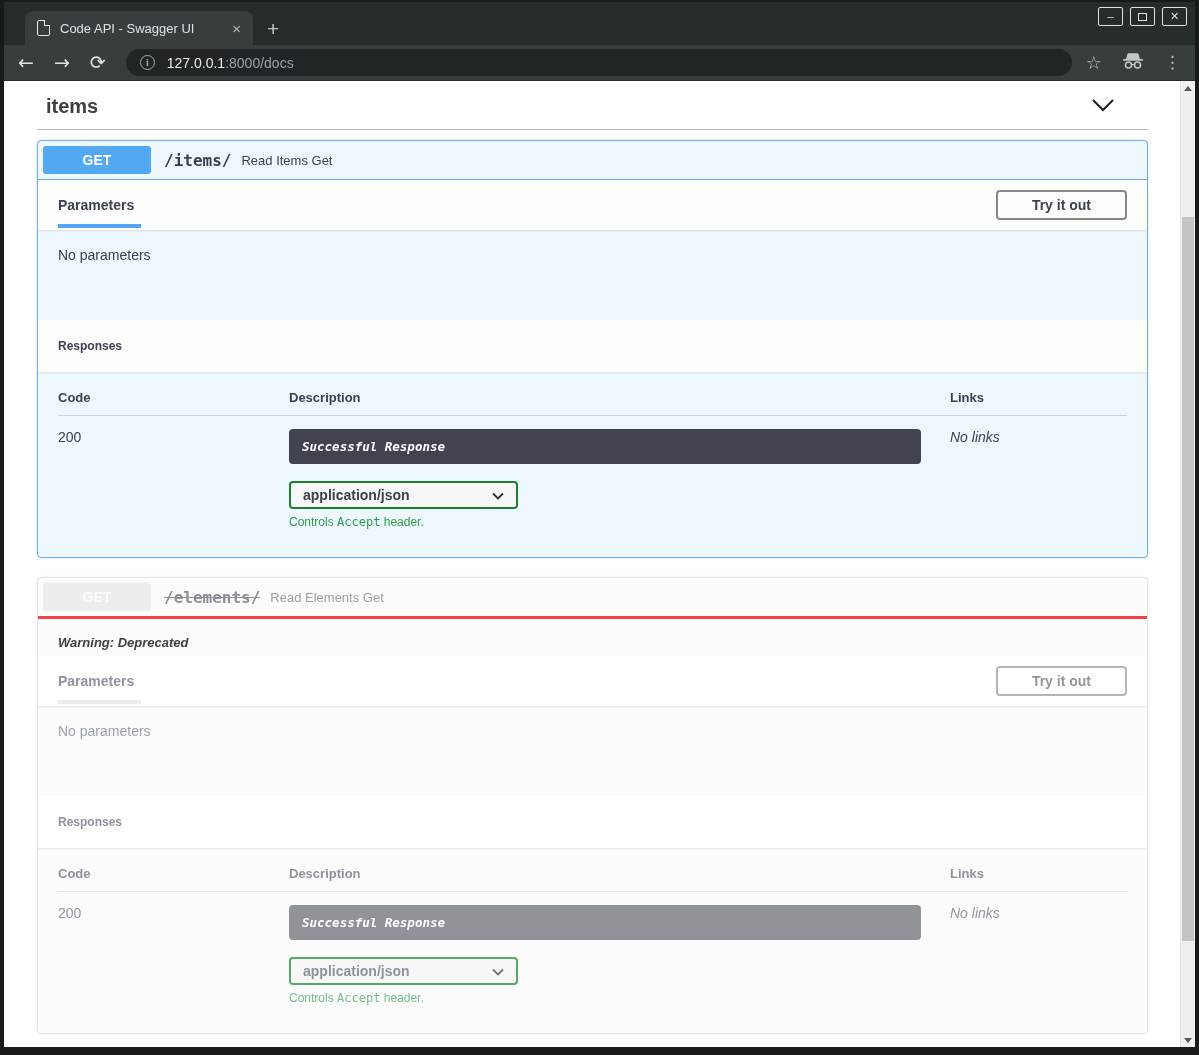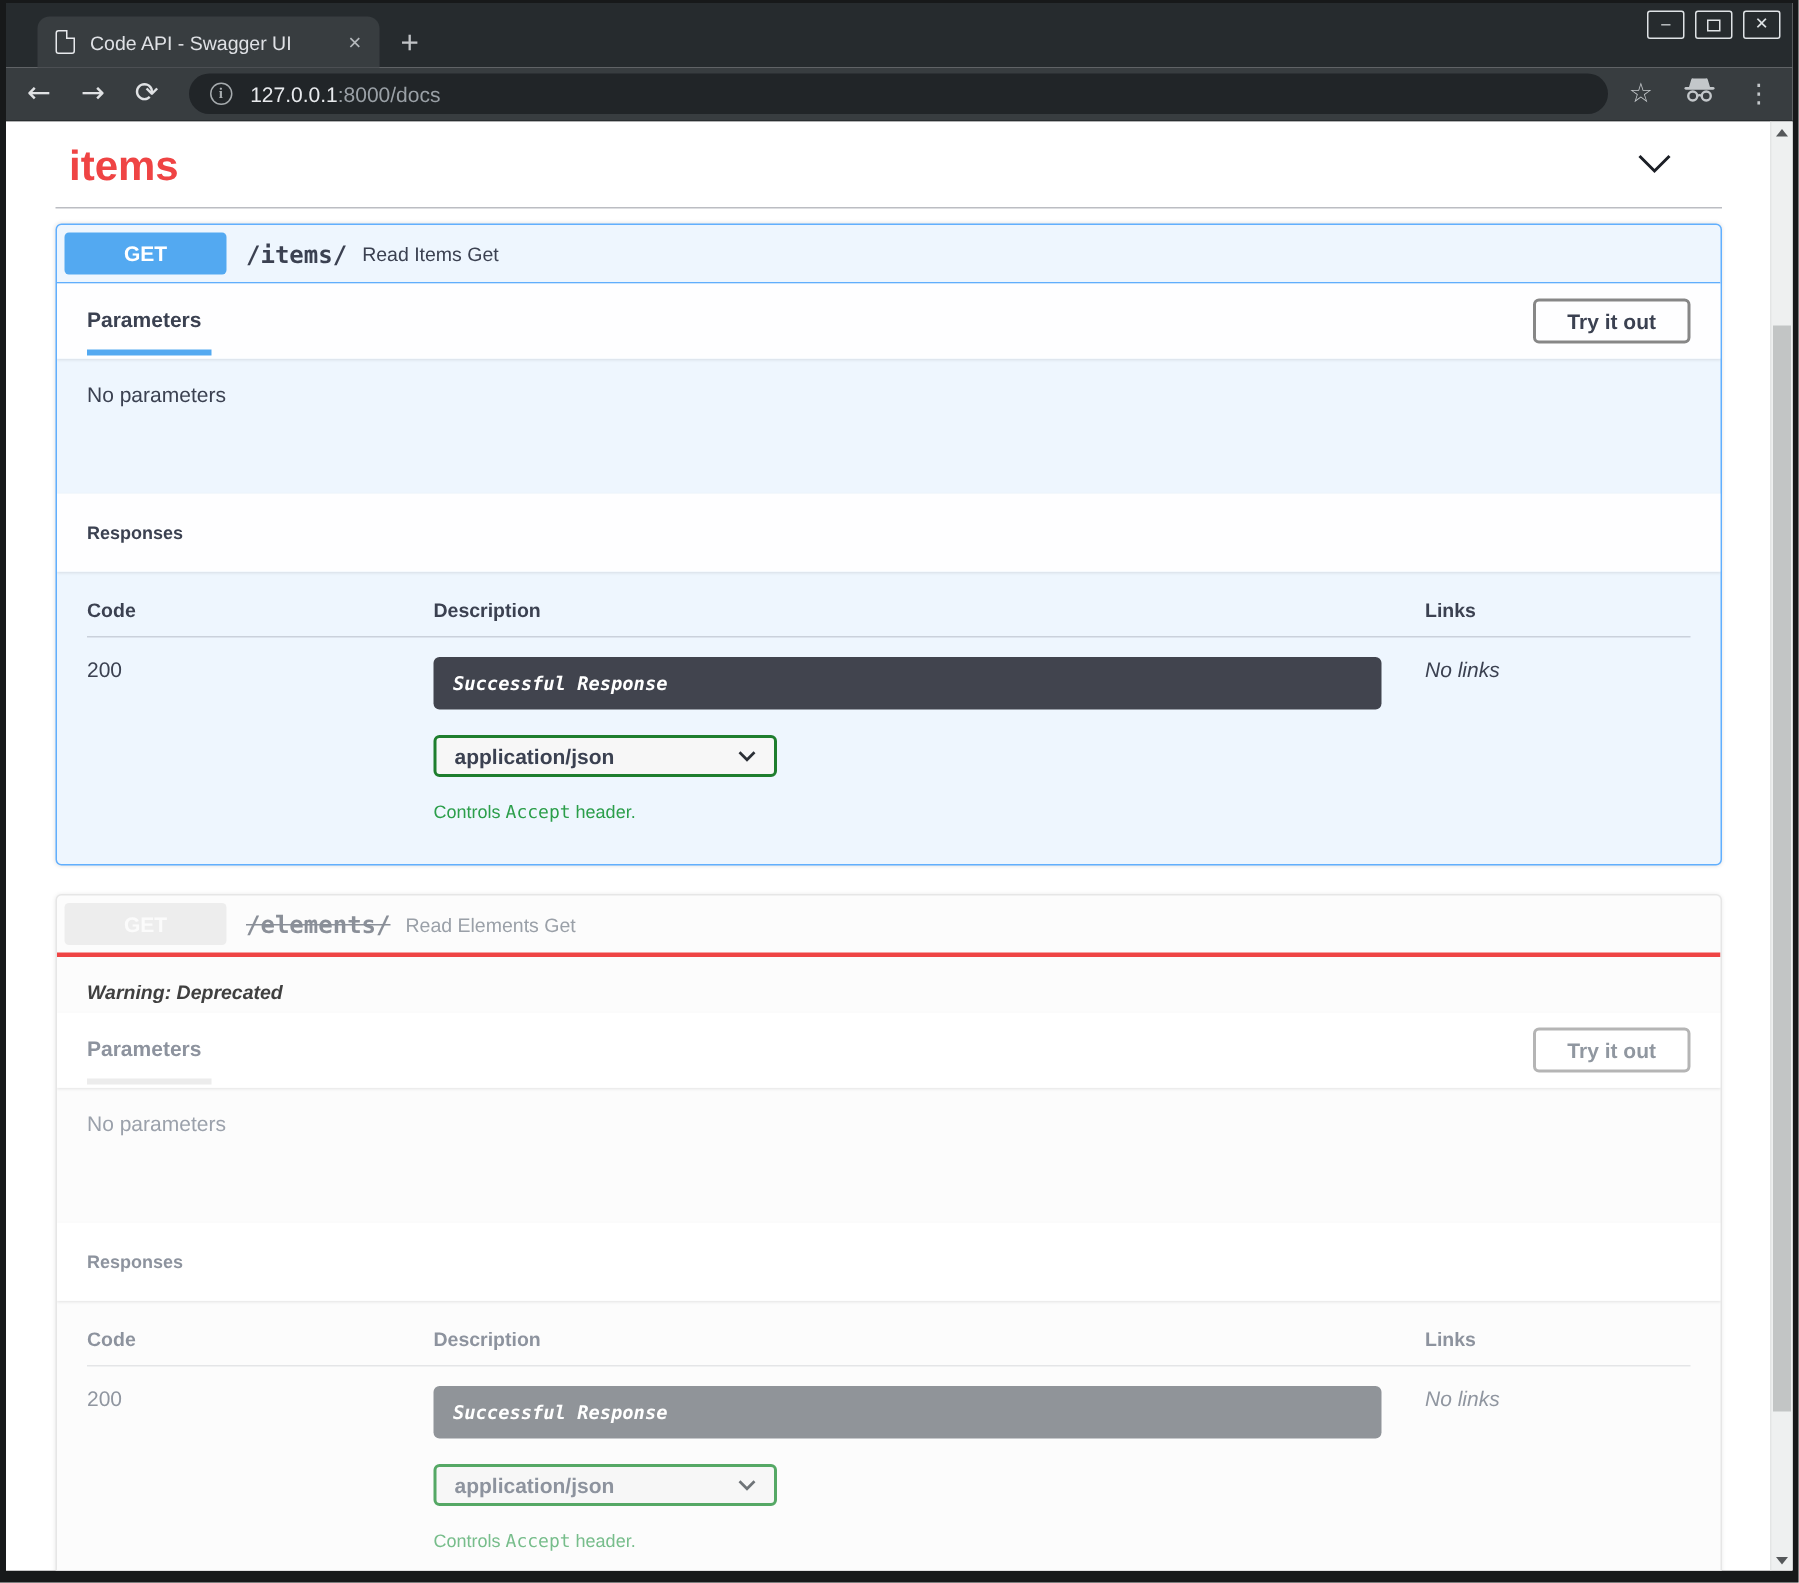--- a/index.html
+++ b/index.html
@@ -68,21 +68,21 @@
   .scrollbar { position: absolute; right: 0; top: 0; bottom: 0; width: 15px; background: #eef0f0; border-left: 1px solid #e3e5e5; }
   .sb-arrow { position: absolute; left: 0; width: 100%; height: 14px; display: flex; align-items: center; justify-content: center; }
   .sb-arrow.up { top: 0; }
   .sb-arrow.down { bottom: 0; }
   .tri-up { width: 0; height: 0; border-left: 4px solid transparent; border-right: 4px solid transparent; border-bottom: 5px solid #55585a; }
   .tri-down { width: 0; height: 0; border-left: 4px solid transparent; border-right: 4px solid transparent; border-top: 5px solid #55585a; }
   .sb-thumb { position: absolute; left: 1px; right: 1px; top: 136px; height: 724px; background: #c2c5c5; }
 
   
   .section-head { display: flex; align-items: center; justify-content: space-between; padding: 4px 2px 0 13px; }
-  .section-title { font-size: 28px; font-weight: bold; color: #ef4444; }
+  .section-title { font-size: 20px; font-weight: bold; color: #404040; }
   .section-chevron { margin-right: 35px; }
   .divider { height: 1px; background: rgba(59,65,81,.35); margin: 11px 4px 10px 4px; }
 
   .opblock {
     border: 1px solid #61affe; border-radius: 4px; background: #eef6fe;
     margin: 0 4px 19px 4px; box-shadow: 0 0 3px rgba(0,0,0,.12); overflow: hidden;
   }
   .op-summary { display: flex; align-items: center; padding: 5px; border-bottom: 1px solid #61affe; }
   .method-badge {
     background: #53a9f1; color: #fff; font-weight: bold; font-size: 14px;
@@ -97,21 +97,21 @@
     background: rgba(255,255,255,.9); min-height: 50px;
     display: flex; align-items: center; justify-content: space-between;
     padding: 8px 20px; box-shadow: 0 1px 2px rgba(0,0,0,.1); position: relative;
   }
   .tab-item { position: relative; padding-bottom: 10px; margin-bottom: -10px; }
   .tab-item .tab-label { font-size: 14px; font-weight: bold; color: #3b4151; }
   .tab-underline { position: absolute; left: 0; bottom: -4px; width: 83px; height: 4px; background: #53a9f1; }
   .tryout-btn {
     border: 2px solid #878787; border-radius: 4px; background: transparent;
     font-family: "Liberation Sans", sans-serif;
-    font-size: 14px; font-weight: bold; color: #3b4151; padding: 5px 21px; cursor: pointer;
+    font-size: 14px; font-weight: bold; color: #3b4151; padding: 5px 34px; cursor: pointer;
   }
 
   .params-body { min-height: 90px; padding: 16px 20px; }
   .no-params { font-size: 14px; color: #3b4151; }
 
   .responses-header { min-height: 52px; }
   .responses-title { font-size: 12px; font-weight: bold; color: #3b4151; }
 
   .resp-body { padding: 18px 20px 28px 20px; }
   .resp-grid { display: grid; grid-template-columns: 231px 661px 1fr; }
@@ -124,21 +124,21 @@
     font-family: "DejaVu Sans Mono", monospace; font-style: italic; font-weight: bold;
     font-size: 12.5px; color: #fff;
   }
   .no-links { font-size: 14px; font-style: italic; color: #3b4151; }
   .media-select {
     margin-top: 17px; width: 229px; height: 28px; border: 2px solid #1e7e2e; border-radius: 4px;
     background: #f7f7f7; display: flex; align-items: center; justify-content: space-between;
     padding: 0 12px; cursor: pointer;
   }
   .media-select .sel-label { font-size: 14px; font-weight: bold; color: #3b4151; }
-  .accept-note { margin-top: 16px; font-size: 12px; color: #2b9e4a; }
+  .accept-note { margin-top: 6px; font-size: 12px; color: #2b9e4a; }
   .accept-note .mono { font-family: "DejaVu Sans Mono", monospace; }
 
   
   .opblock.deprecated { border-color: #e6e6e6; background: #fcfcfc; box-shadow: 0 0 3px rgba(0,0,0,.08); }
   .opblock.deprecated .op-summary { border-bottom: 3px solid #ef4444; }
   .opblock.deprecated .method-badge { background: #ededed; color: #fbfbfb; }
   .opblock.deprecated .op-path { color: #8a8f98; text-decoration: line-through; }
   .opblock.deprecated .op-desc { color: #9aa0a8; }
   .opblock.deprecated .sec-header { background: rgba(255,255,255,.85); }
   .opblock.deprecated .tab-item .tab-label { color: #8d939e; }

